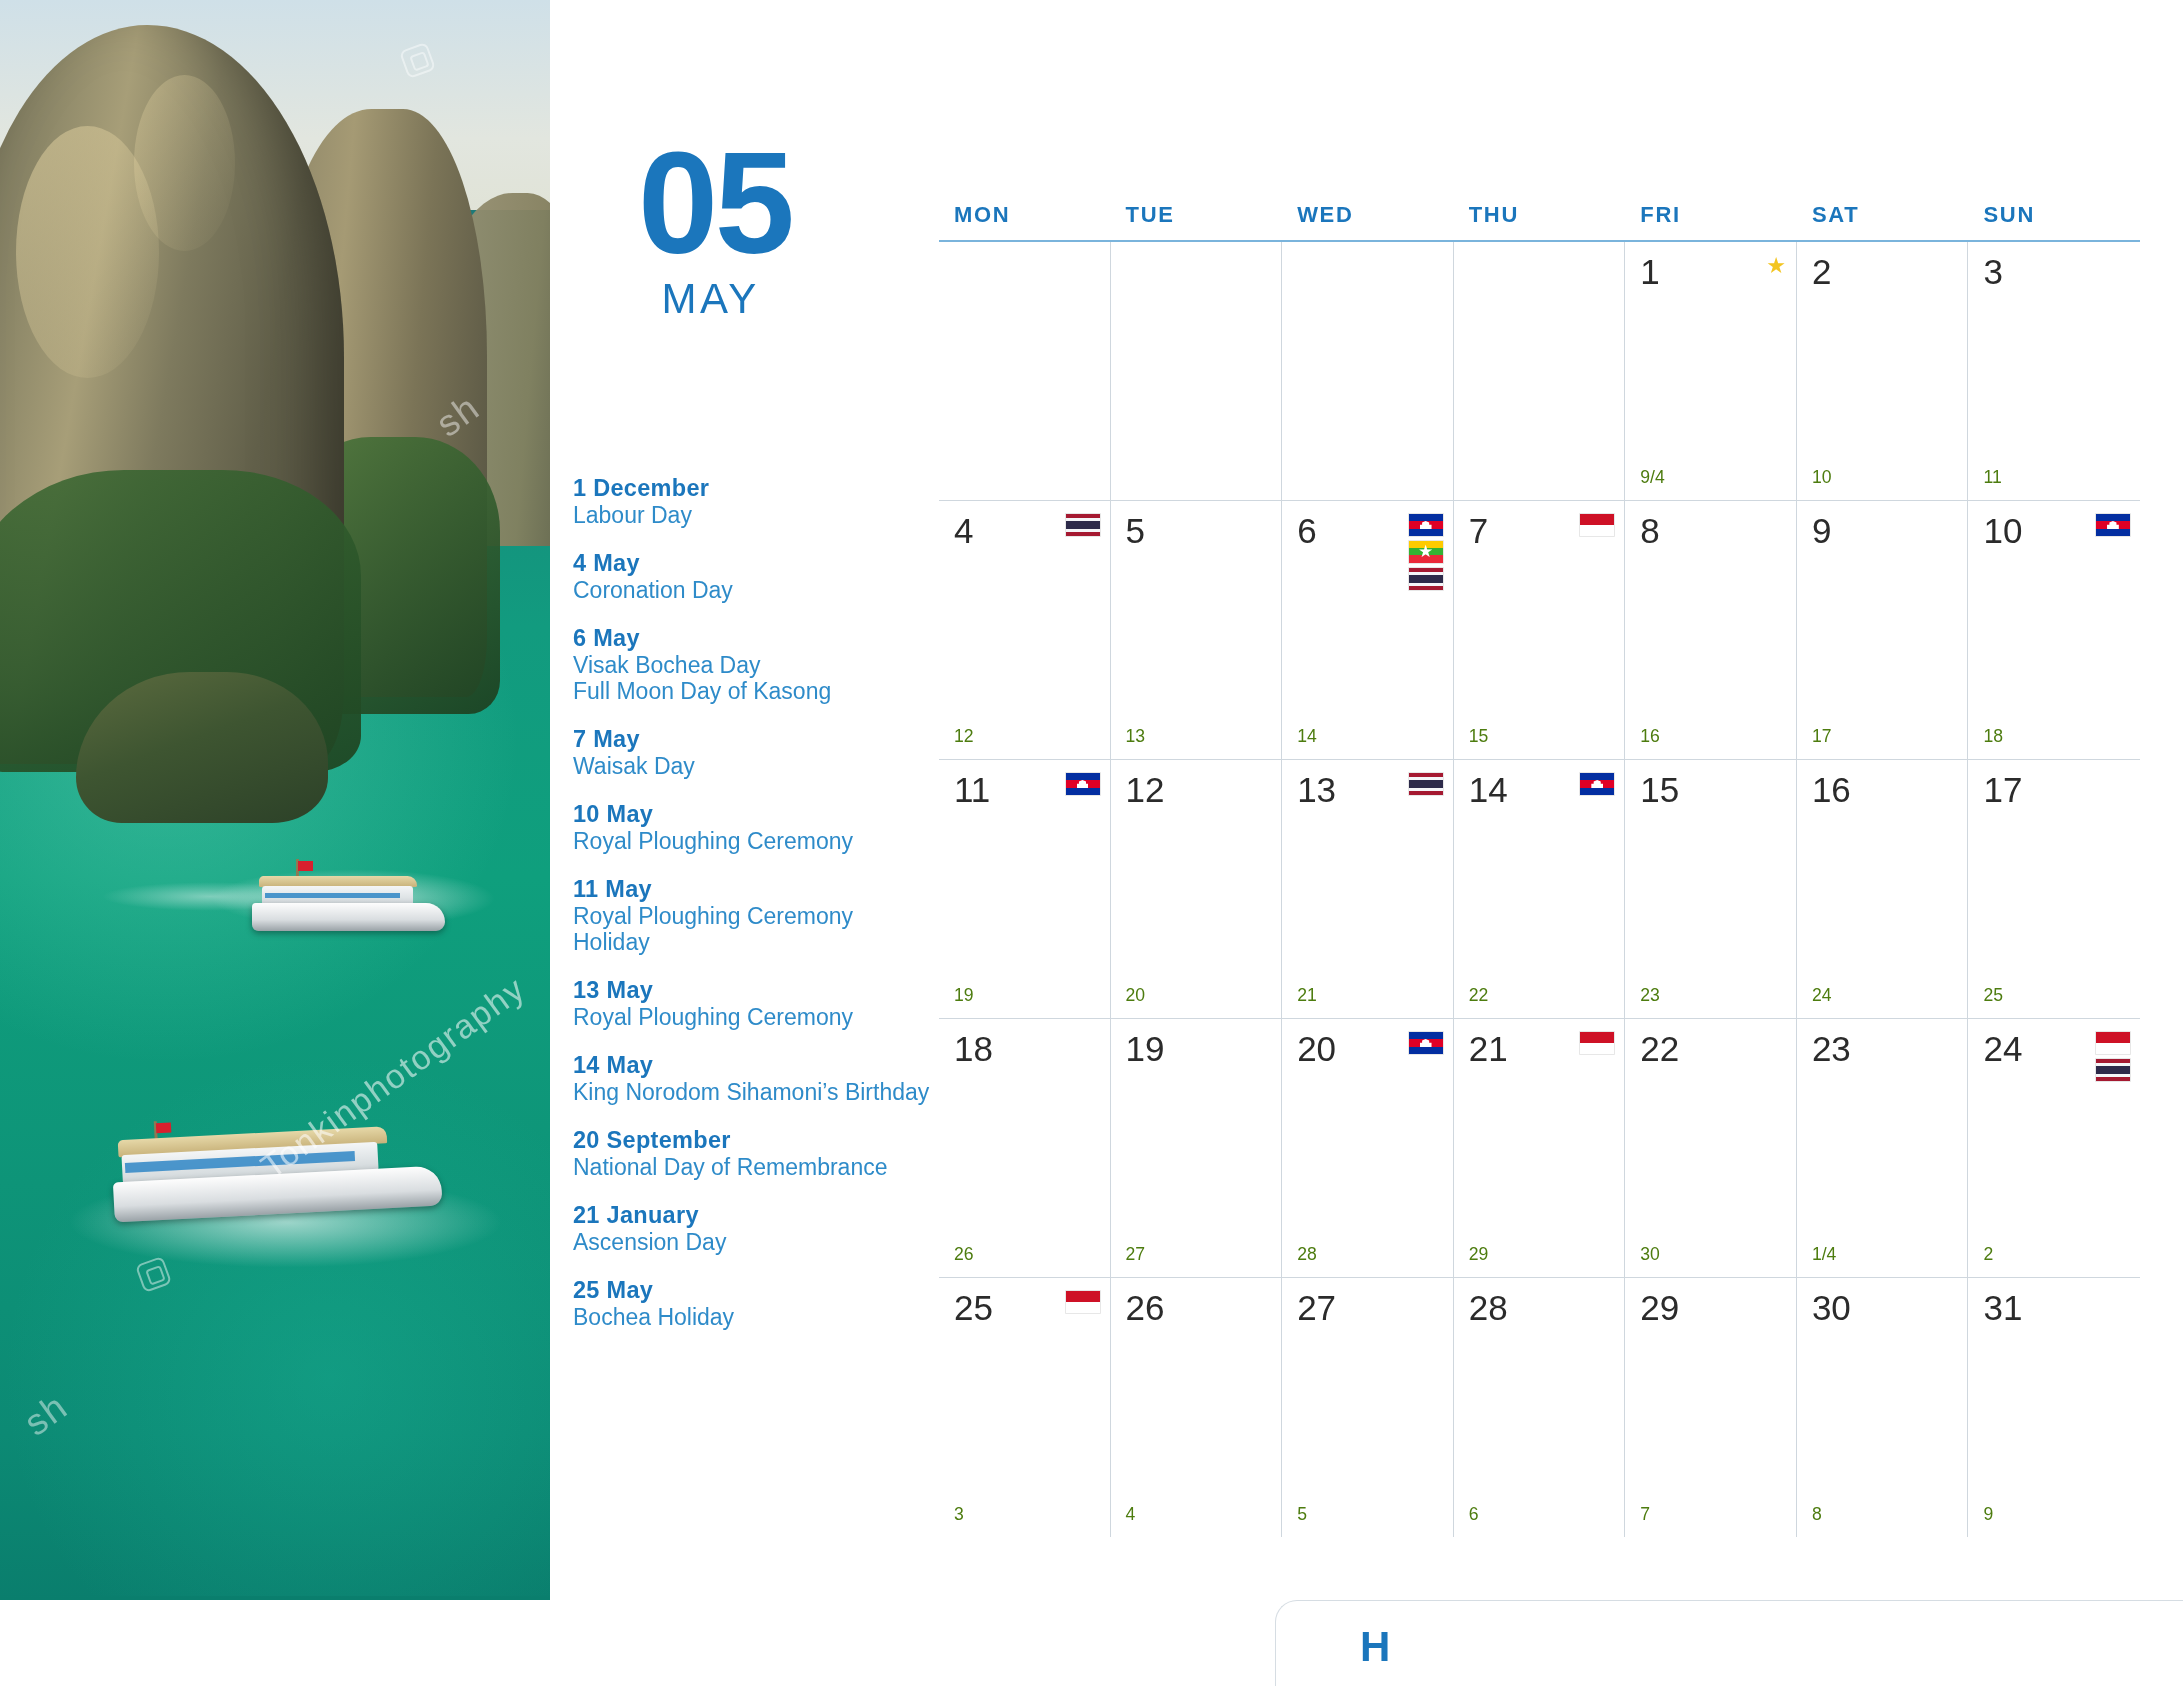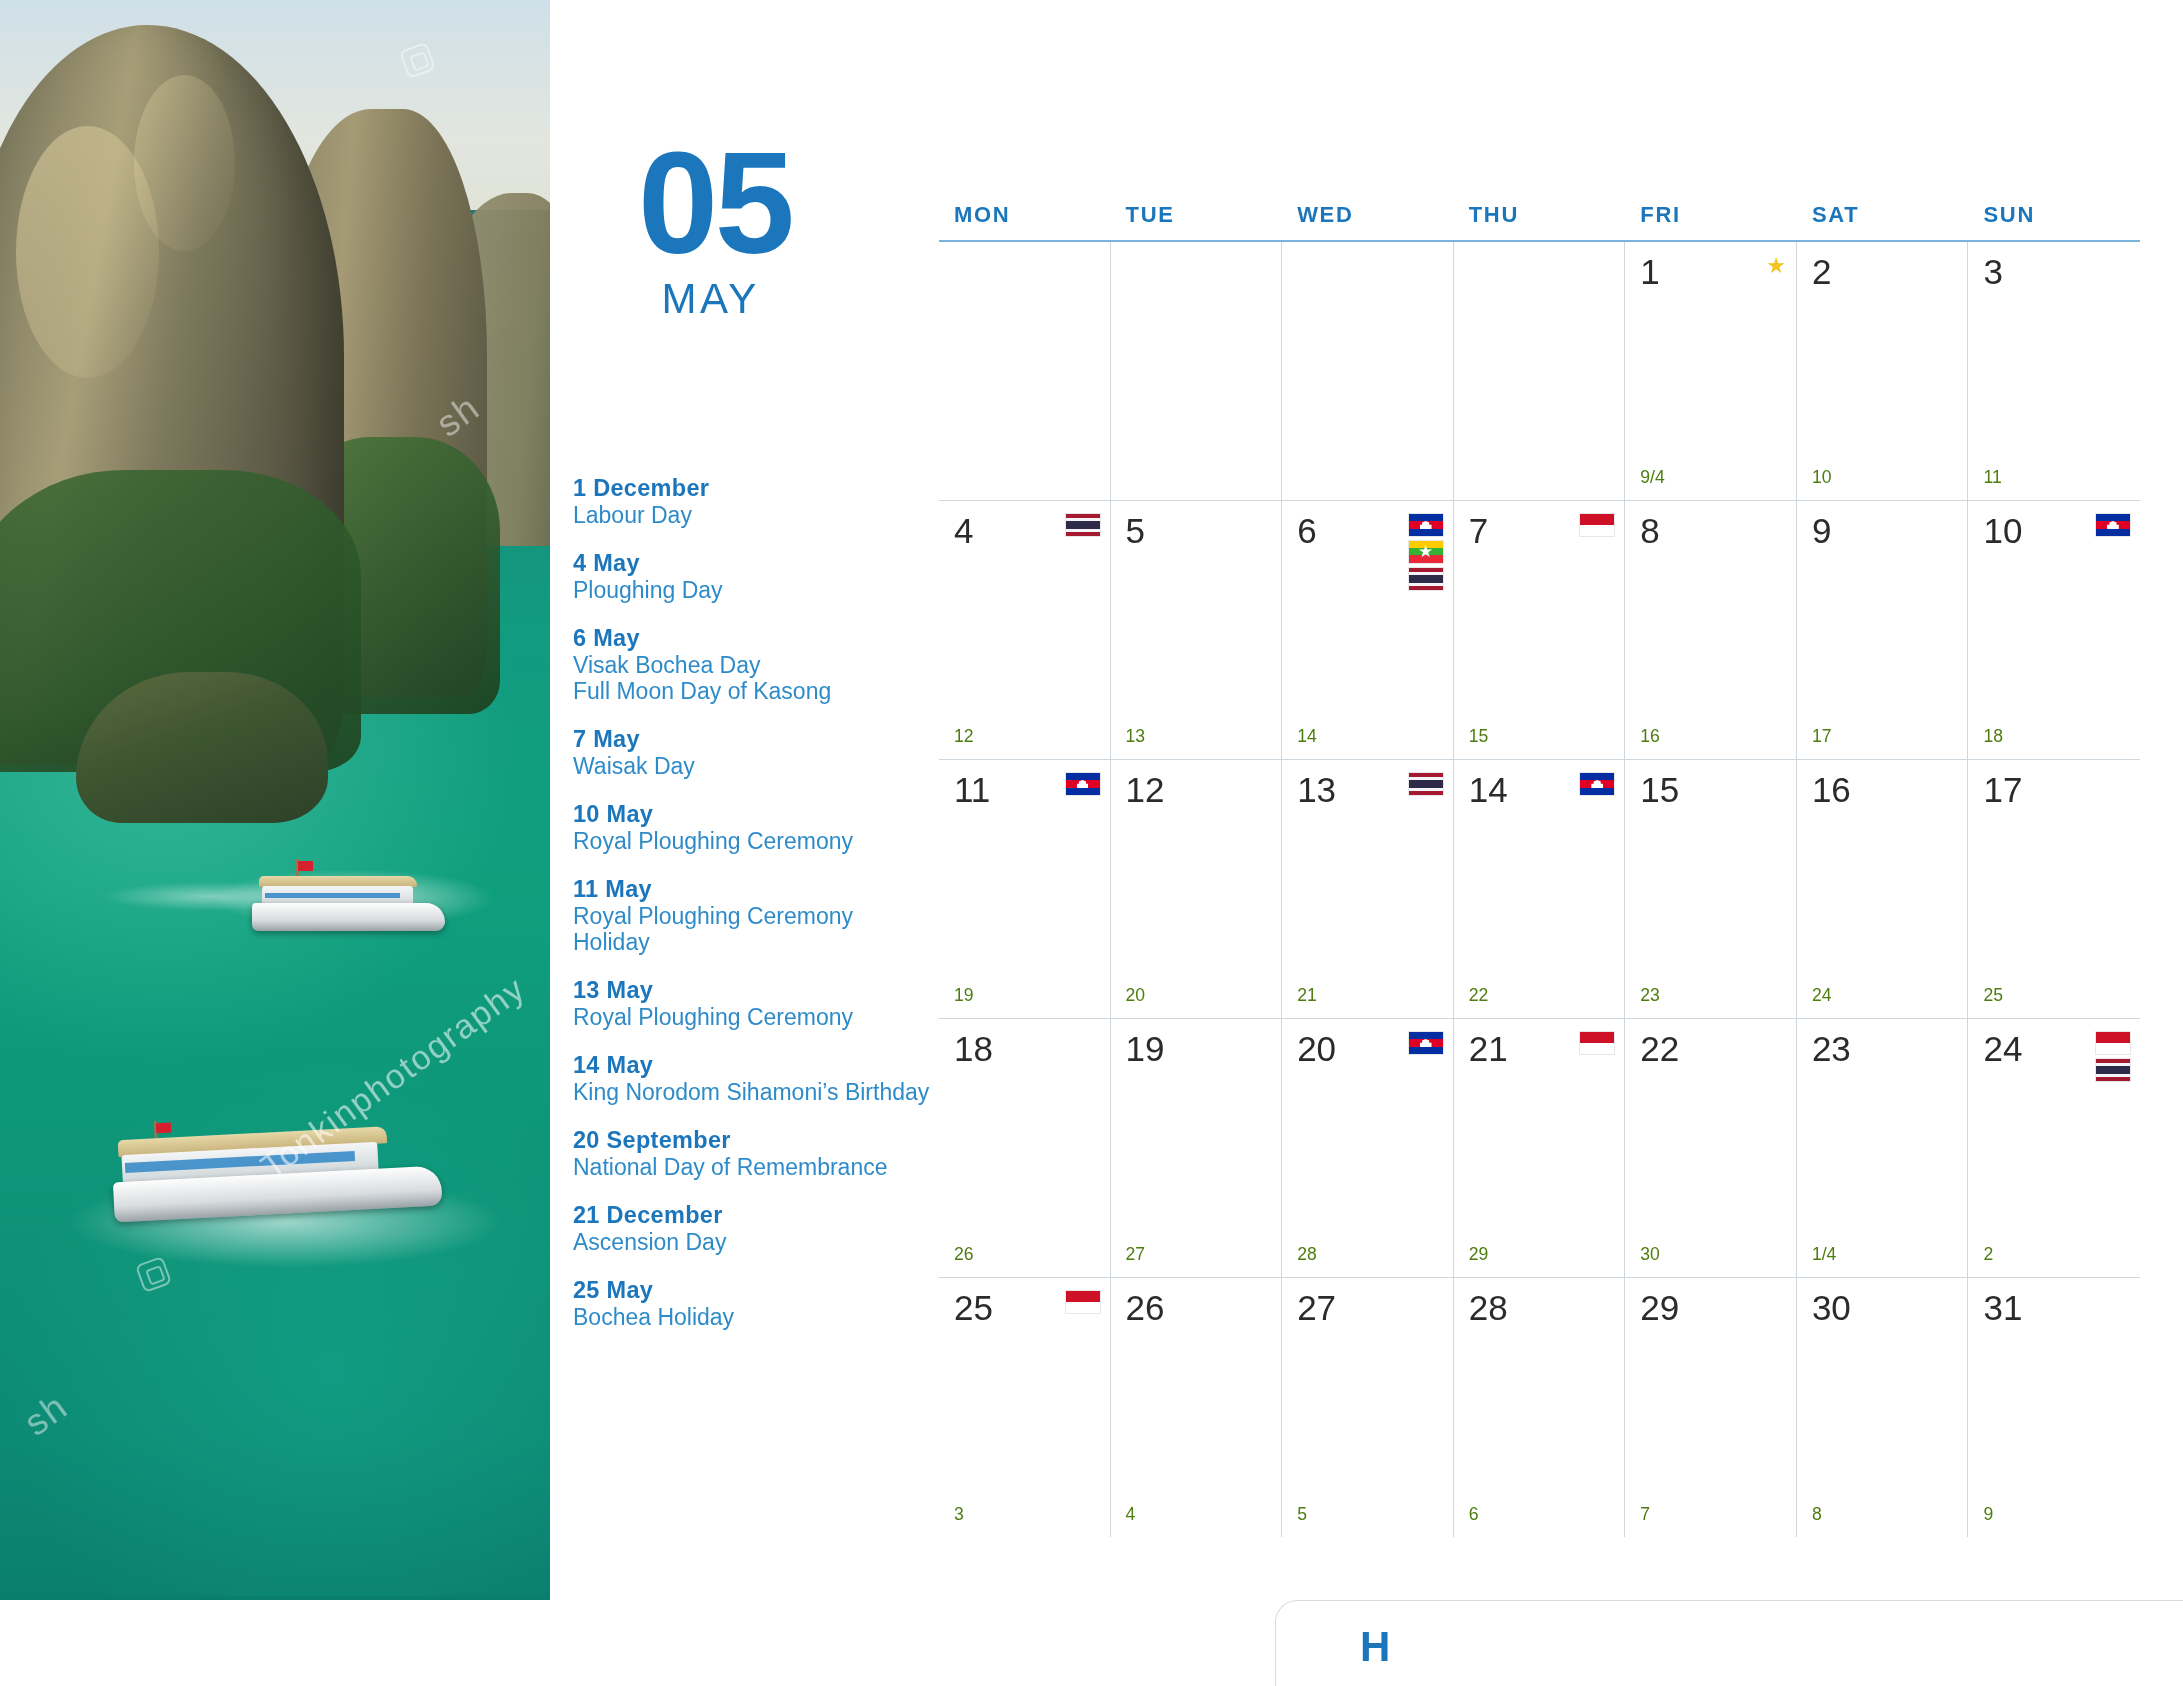--- a/index.html
+++ b/index.html
@@ -303,21 +303,21 @@
   <div id="month-name">MAY</div>
 </div>
 
 <div id="events">
     <div class="event">
       <div class="event-date">1 December</div>
       <div class="event-line">Labour Day</div>
     </div>
     <div class="event">
       <div class="event-date">4 May</div>
-      <div class="event-line">Ploughing Day</div>
+      <div class="event-line">Coronation Day</div>
     </div>
     <div class="event">
       <div class="event-date">6 May</div>
       <div class="event-line">Visak Bochea Day</div>
       <div class="event-line">Full Moon Day of Kasong</div>
     </div>
     <div class="event">
       <div class="event-date">7 May</div>
       <div class="event-line">Waisak Day</div>
     </div>
@@ -336,21 +336,21 @@
     </div>
     <div class="event">
       <div class="event-date">14 May</div>
       <div class="event-line">King Norodom Sihamoni’s Birthday</div>
     </div>
     <div class="event">
       <div class="event-date">20 September</div>
       <div class="event-line">National Day of Remembrance</div>
     </div>
     <div class="event">
-      <div class="event-date">21 December</div>
+      <div class="event-date">21 January</div>
       <div class="event-line">Ascension Day</div>
     </div>
     <div class="event">
       <div class="event-date">25 May</div>
       <div class="event-line">Bochea Holiday</div>
     </div>
   </div>
 
 <div id="calendar">
   <div id="dow-row">

